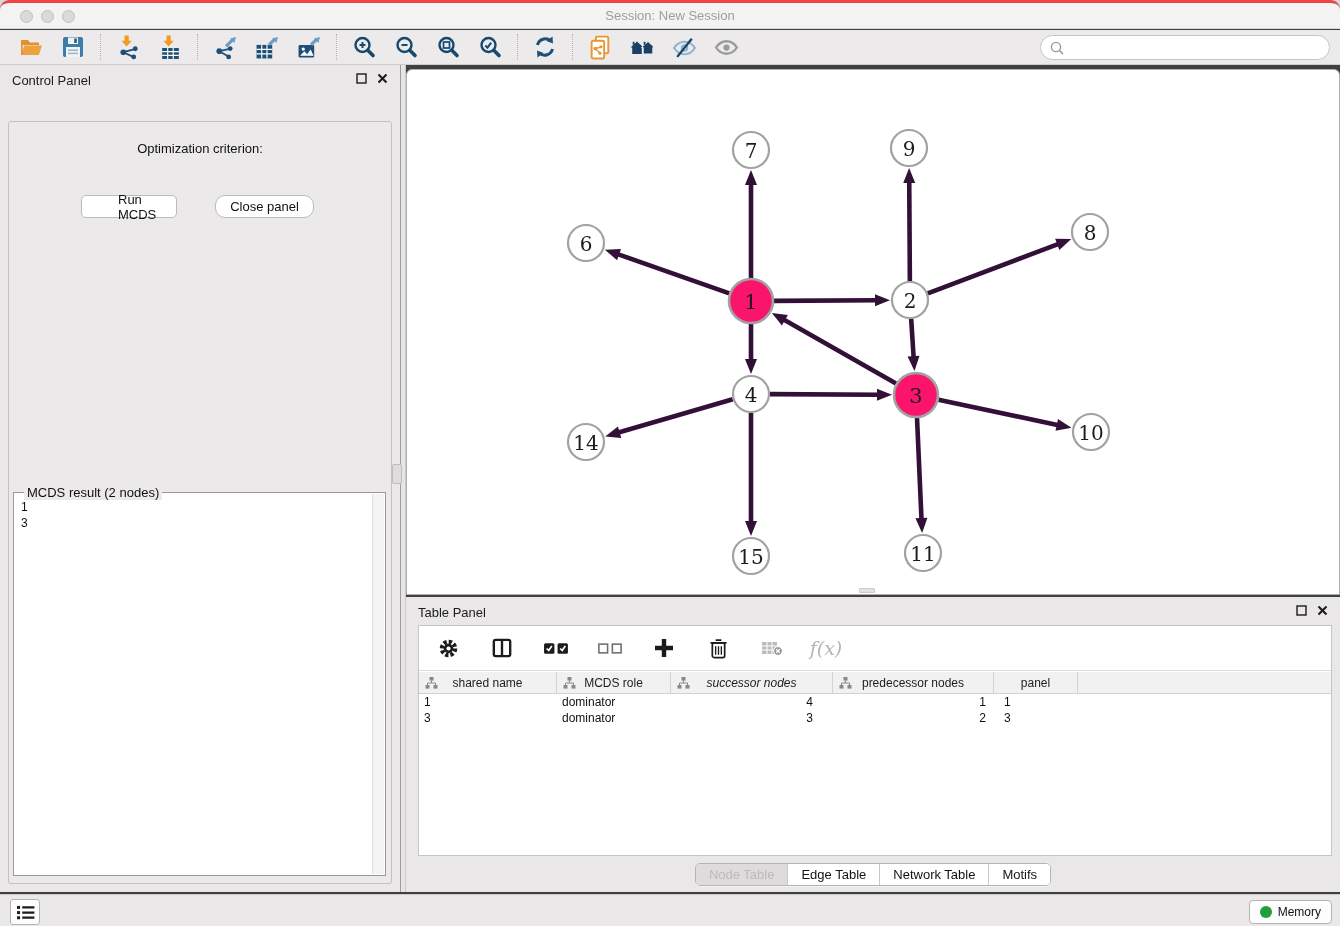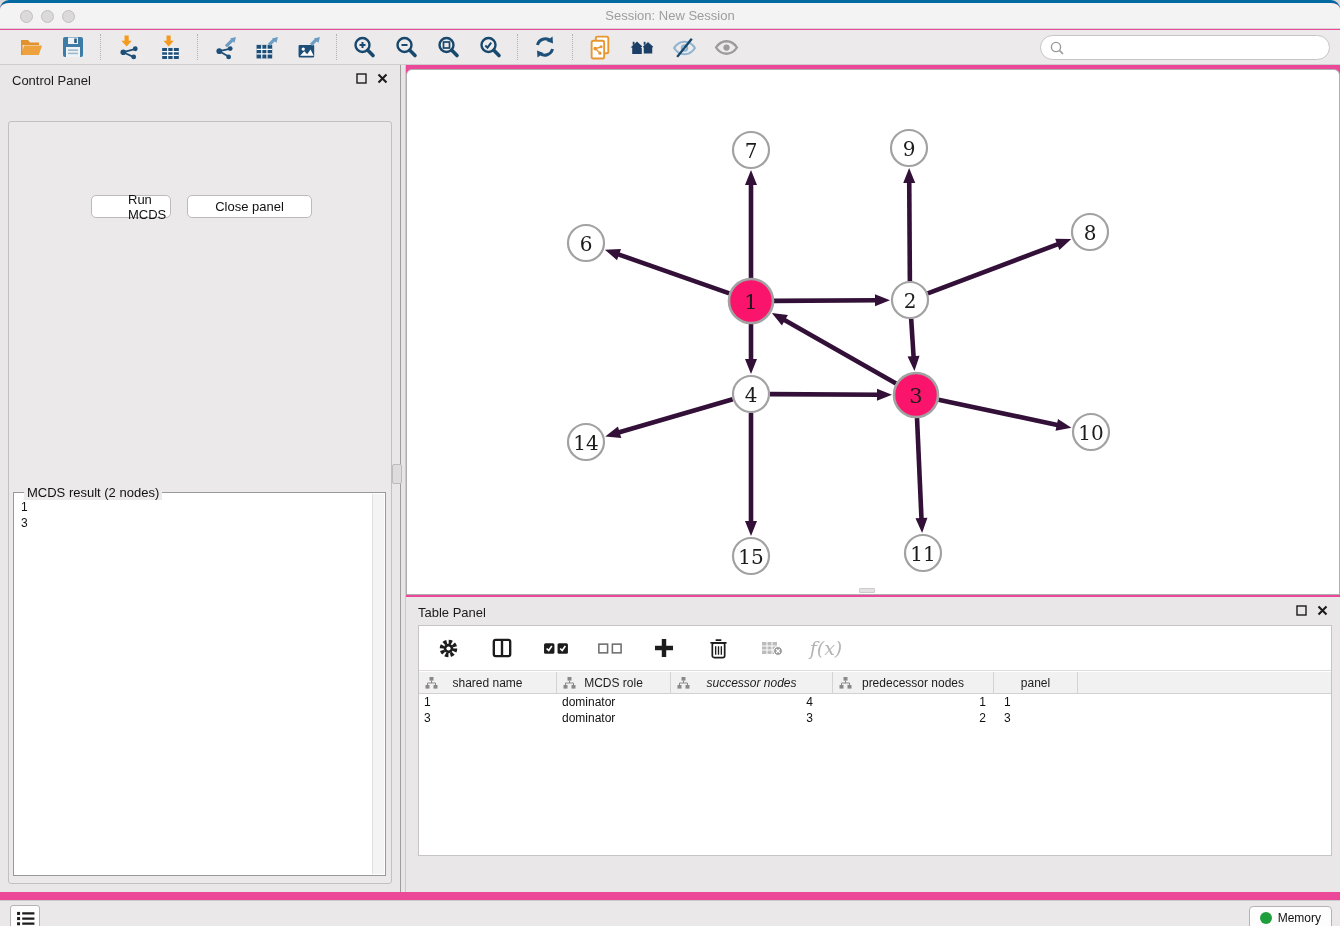--- a/index.html
+++ b/index.html
@@ -1,19 +1,19 @@
 <!DOCTYPE html>
 <html><head>
 <meta charset="utf-8">
 <style>
   html,body{margin:0;padding:0;background:#d8d8d8;}
   *{box-sizing:border-box;}
-  #app{position:relative;width:1340px;height:926px;background:#ec4899;
+  #app{position:relative;width:1340px;height:926px;background:#404040;
        font-family:"Liberation Sans",sans-serif;overflow:hidden;
-       border-top:3px solid #0369a1;border-radius:9px 9px 0 0;}
+       border-top:3px solid #ef4444;border-radius:9px 9px 0 0;}
   
   #titlebar{position:absolute;top:0;left:0;right:0;height:26px;background:#f4f3f4;
             border-bottom:1px solid #d7d5d6;}
   .tl{position:absolute;top:7px;width:13px;height:13px;border-radius:50%;
       background:#dbd9da;border:1px solid #c2bfc0;}
   #win-title{position:absolute;top:5px;left:0;right:0;text-align:center;
              font-size:13px;color:#9e9c9d;}
   
   #toolbar{position:absolute;top:27px;left:0;right:0;height:35px;background:#eceaeb;
            border-bottom:1px solid #cecccd;display:flex;align-items:center;padding-left:10px;}
@@ -39,22 +39,22 @@
             border:1px solid #c2c0c1;border-radius:3px;}
   #opt-label{position:absolute;top:19px;left:0;right:0;text-align:center;font-size:13px;color:#111;}
   #criterion{position:absolute;left:36px;right:36px;top:41px;height:23px;background:#fff;
              border:1px solid #b9b7b8;border-radius:5px;display:flex;align-items:center;
              padding:0 10px;font-size:13px;color:#111;}
   #criterion .stepper{margin-left:auto;display:flex;flex-direction:column;line-height:5px;
                       font-size:8px;color:#555;}
   .pushbtn{position:absolute;top:73px;height:23px;background:#fff;border:1px solid #bcbabb;
            border-radius:5px;font-size:13px;color:#111;display:flex;align-items:center;
            justify-content:center;cursor:default;}
-  #run-btn{left:82px;width:80px;padding-left:36px;}
-  #close-btn{left:178px;width:125px;}
+  #run-btn{left:72px;width:96px;padding-left:36px;}
+  #close-btn{left:206px;width:99px;border-radius:10px;}
   #result-box{position:absolute;left:4px;right:5px;top:370px;bottom:7px;border:1px solid #9a9899;
               background:#fff;}
   #result-legend{position:absolute;top:-8px;left:10px;background:#ebe9ea;padding:0 3px;
                  font-size:13px;color:#111;}
   #result-lines{position:absolute;inset:1px 13px 1px 1px;padding:5px 6px;font-size:12px;
                 color:#111;line-height:16px;overflow:hidden;}
   #result-scroll{position:absolute;top:1px;bottom:1px;right:1px;width:12px;background:#f4f4f4;
                  border-left:1px solid #e0e0e0;}
   
   #v-split{position:absolute;left:400px;top:62px;width:6px;bottom:34px;background:#e7e5e6;
@@ -84,21 +84,21 @@
   #tp-head{display:flex;height:22px;background:#f2f1f1;border-bottom:1px solid #d2d0d1;}
   .th{position:relative;height:22px;border-right:1px solid #d4d2d3;display:flex;
       align-items:center;justify-content:center;font-size:12px;color:#1c1c1c;}
   .th .tree{position:absolute;left:6px;top:5px;}
   .tr{display:flex;height:16px;}
   .td{font-size:12px;color:#111;line-height:16px;white-space:nowrap;overflow:hidden;}
   .td.left{text-align:left;padding-left:5px;}
   .td.right{text-align:right;}
   #tp-tabs{position:absolute;left:0;right:0;bottom:6px;text-align:center;}
   
-  #statusbar{position:absolute;left:0;right:0;bottom:0;height:26px;background:#eae8e9;
+  #statusbar{position:absolute;left:0;right:0;bottom:0;height:32px;background:#eae8e9;
              border-top:1px solid #cbc9ca;}
   #list-btn{position:absolute;left:10px;top:4px;width:30px;height:26px;background:#fdfdfd;
             border:1px solid #b5b3b4;border-radius:3px;display:flex;align-items:center;justify-content:center;}
   #memory-btn{position:absolute;right:8px;top:5px;height:24px;padding:0 10px;background:#fdfdfd;
               border:1px solid #b5b3b4;border-radius:4px;display:flex;align-items:center;gap:6px;
               font-size:12px;color:#111;}
   #memory-dot{width:12px;height:12px;border-radius:50%;background:#1f9e3c;}
 </style>
 </head>
 <body>
@@ -258,20 +258,21 @@
     <span class="panel-head">Control Panel</span>
     <span class="panel-btns">
       <svg width="11" height="11" viewBox="0 0 11 11">
           <rect x="1" y="1" width="9" height="9" fill="none" stroke="#1c1c1c" stroke-width="1.4"></rect>
         </svg>
       <svg width="11" height="11" viewBox="0 0 11 11">
           <path d="M1.5 1.5 L9.5 9.5 M9.5 1.5 L1.5 9.5" stroke="#1c1c1c" stroke-width="2.1"></path>
         </svg>
     </span>
     <div id="cp-inner">
+      <div id="opt-label">Optimization criterion:</div>
       <div class="pushbtn" id="run-btn">Run MCDS</div>
       <div class="pushbtn" id="close-btn">Close panel</div>
       <div id="result-box">
         <span id="result-legend">MCDS result (2 nodes)</span>
         <div id="result-lines">
             <div>1</div>
             <div>3</div>
           </div>
         <div id="result-scroll"></div>
       </div>
@@ -455,20 +456,26 @@
             <div class="tr">
               <div class="td left" style="width: 138px;">3</div>
               <div class="td left" style="width: 114px;">dominator</div>
               <div class="td right" style="width: 162px; padding-right: 20px;">3</div>
               <div class="td right" style="width: 161px; padding-right: 8px;">2</div>
               <div class="td left" style="width: 84px; padding-left: 10px;">3</div>
             </div>
           </div>
       </div>
     </div>
+    <div id="tp-tabs"><span class="segs">
+          <span class="seg active">Node Table</span>
+          <span class="seg">Edge Table</span>
+          <span class="seg">Network Table</span>
+          <span class="seg">Motifs</span>
+        </span></div>
   </div>
 
   <div id="statusbar">
     <div id="list-btn">
       <svg width="19" height="15" viewBox="0 0 20 16">
           <path d="M6.5 2.5h13M6.5 8h13M6.5 13.5h13" stroke="#1c1c1c" stroke-width="2.4"></path>
           <rect x="1" y="1" width="3.2" height="3.2" fill="#1c1c1c"></rect>
           <rect x="1" y="6.5" width="3.2" height="3.2" fill="#1c1c1c"></rect>
           <rect x="1" y="12" width="3.2" height="3.2" fill="#1c1c1c"></rect>
         </svg>

